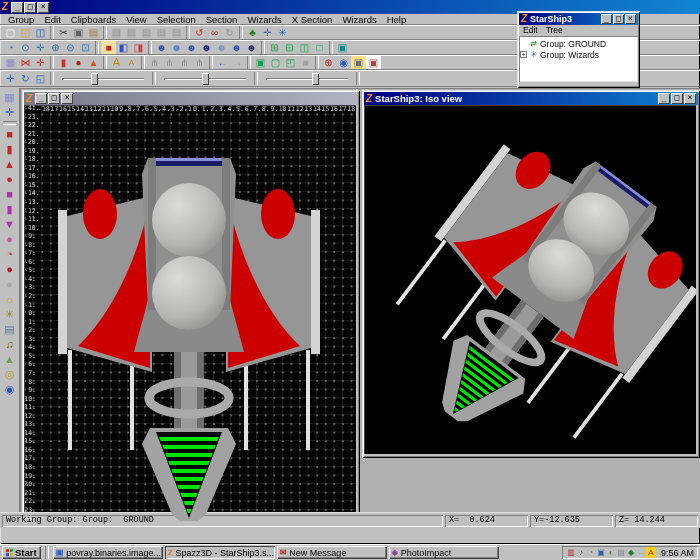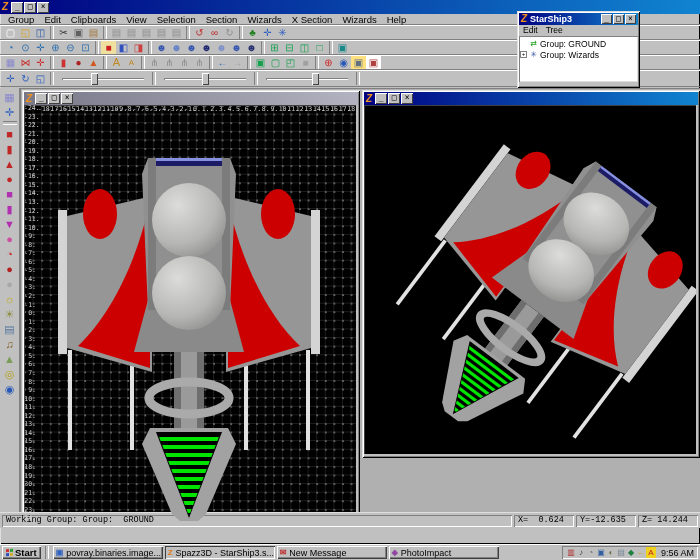--- a/index.html
+++ b/index.html
@@ -48,21 +48,21 @@
   .tree-menu .menu-item{font-size:8.5px;padding:0 4px;}
   .tree-list{background:#fff;box-shadow:inset 1px 1px 0 #808080,inset -1px -1px 0 #dfdfdf;height:46px;margin-top:1px;padding:2px 1px;overflow:hidden;}
   .tree-row{display:flex;align-items:center;gap:2px;height:11px;font-size:8.5px;white-space:nowrap;}
   .expander{width:7px;height:7px;border:1px solid #808080;font-size:6px;line-height:5px;text-align:center;background:#fff;color:#000;}
   .tree-ico{font-size:8px;width:9px;text-align:center;}
   .tree-row:first-child{padding-left:9px;}
   
   .statusbar{position:absolute;left:0;bottom:16px;width:700px;height:16px;background:#c0c0c0;border-top:1px solid #dfdfdf;display:flex;align-items:center;padding:1px 2px;gap:2px;font-family:"Liberation Mono",monospace;font-size:8.5px;}
   .spanel{box-shadow:inset 1px 1px 0 #808080,inset -1px -1px 0 #ffffff;height:12px;line-height:11px;padding:0 4px;white-space:pre;overflow:hidden;}
   .spanel.wide{flex:1;}
-  .spanel.coord{width:60px;text-align:left;}
+  .spanel.coord{width:83px;text-align:left;}
   
   .taskbar{position:absolute;left:0;bottom:0;width:700px;height:16px;background:#c0c0c0;border-top:1px solid #ffffff;display:flex;align-items:center;padding:1px 2px;gap:2px;}
   .start-btn{display:flex;align-items:center;gap:2px;padding:0 4px;height:13px;font-weight:bold;font-size:9.5px;}
   .win-logo{display:inline-grid;grid-template-columns:3px 3px;grid-template-rows:3px 3px;gap:1px;transform:skewY(-6deg);}
   .win-logo i{display:block;}
   .task-btn{width:110px;height:13px;display:flex;align-items:center;gap:3px;padding:0 3px;font-size:9px;overflow:hidden;white-space:nowrap;}
   .task-btn .t-ico{font-size:8px;font-weight:bold;}
   .task-btn.active{box-shadow:inset 1px 1px 0 #404040,inset -1px -1px 0 #fff;background-image:radial-gradient(#ffffff 26%,transparent 27%);background-size:2px 2px;}
   .tray{margin-left:auto;height:13px;display:flex;align-items:center;gap:1px;box-shadow:inset 1px 1px 0 #808080,inset -1px -1px 0 #fff;padding:0 4px;}
   .tray-chip{font-size:8px;width:10px;text-align:center;line-height:11px;}
@@ -319,21 +319,21 @@
           <span class="hr-lab">11.</span>
           <span class="hr-lab">12.</span>
           <span class="hr-lab">13.</span>
           <span class="hr-lab">14.</span>
           <span class="hr-lab">15.</span>
           <span class="hr-lab">16.</span>
           <span class="hr-lab">17.</span>
           <span class="hr-lab">18.</span>
         </div>
       <div class="vruler">
-          <span class="vr-lab">-24.</span>
+          <span class="vr-lab">-41.</span>
           <span class="vr-lab">-23.</span>
           <span class="vr-lab">-22.</span>
           <span class="vr-lab">-21.</span>
           <span class="vr-lab">-20.</span>
           <span class="vr-lab">-19.</span>
           <span class="vr-lab">-18.</span>
           <span class="vr-lab">-17.</span>
           <span class="vr-lab">-16.</span>
           <span class="vr-lab">-15.</span>
           <span class="vr-lab">-14.</span>
@@ -378,20 +378,21 @@
         </div>
       <svg class="ship-svg" style="left:14px;top:9px;" width="306" height="410" viewBox="0 0 306 410">
         <use href="#ship"></use>
       </svg>
     </div>
   </div>
 
   <div class="vwin" style="left:362px;top:90px;width:338px;height:368px;">
     <div class="titlebar active" style="height:13px;">
       <span class="app-ico">Z</span>
+      <span class="title-text">StarShip3: Iso view</span>
       <span class="wbtns">
         <span class="wbtn">_</span>
         <span class="wbtn">□</span>
         <span class="wbtn">×</span>
       </span>
     </div>
     <div class="view-client" style="width:332px;height:349px;">
       <svg class="ship-svg" style="left:0;top:0;" width="332" height="349" viewBox="0 0 332 349">
         <use href="#ship" transform="translate(175,195) rotate(37) scale(0.93,0.8) translate(-151,-225)"></use>
       </svg>

